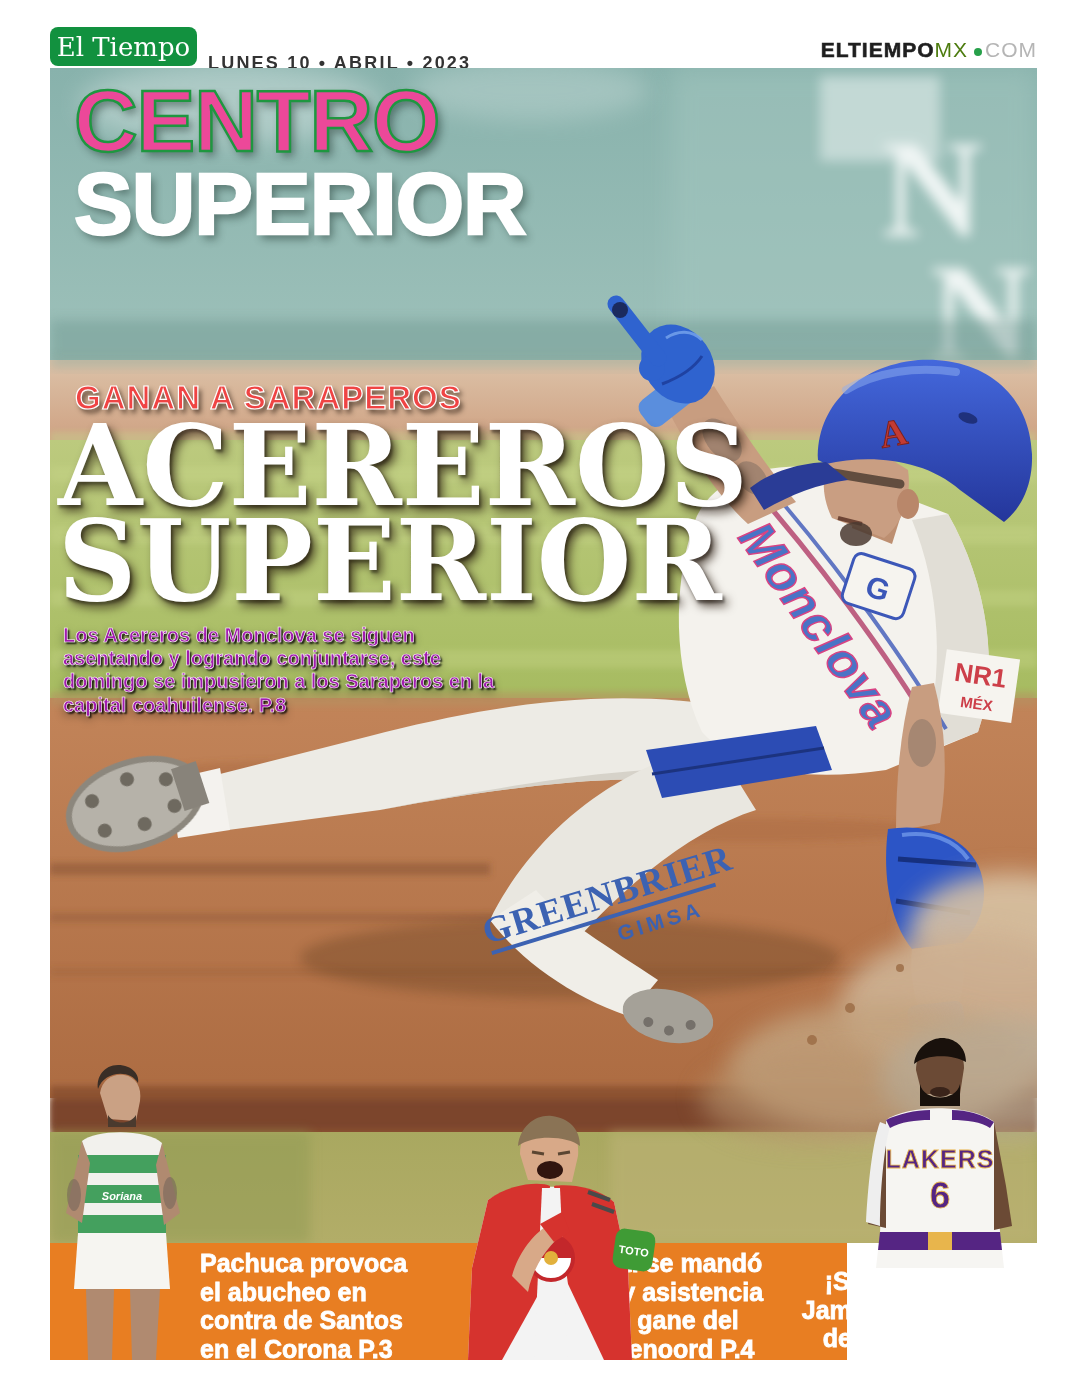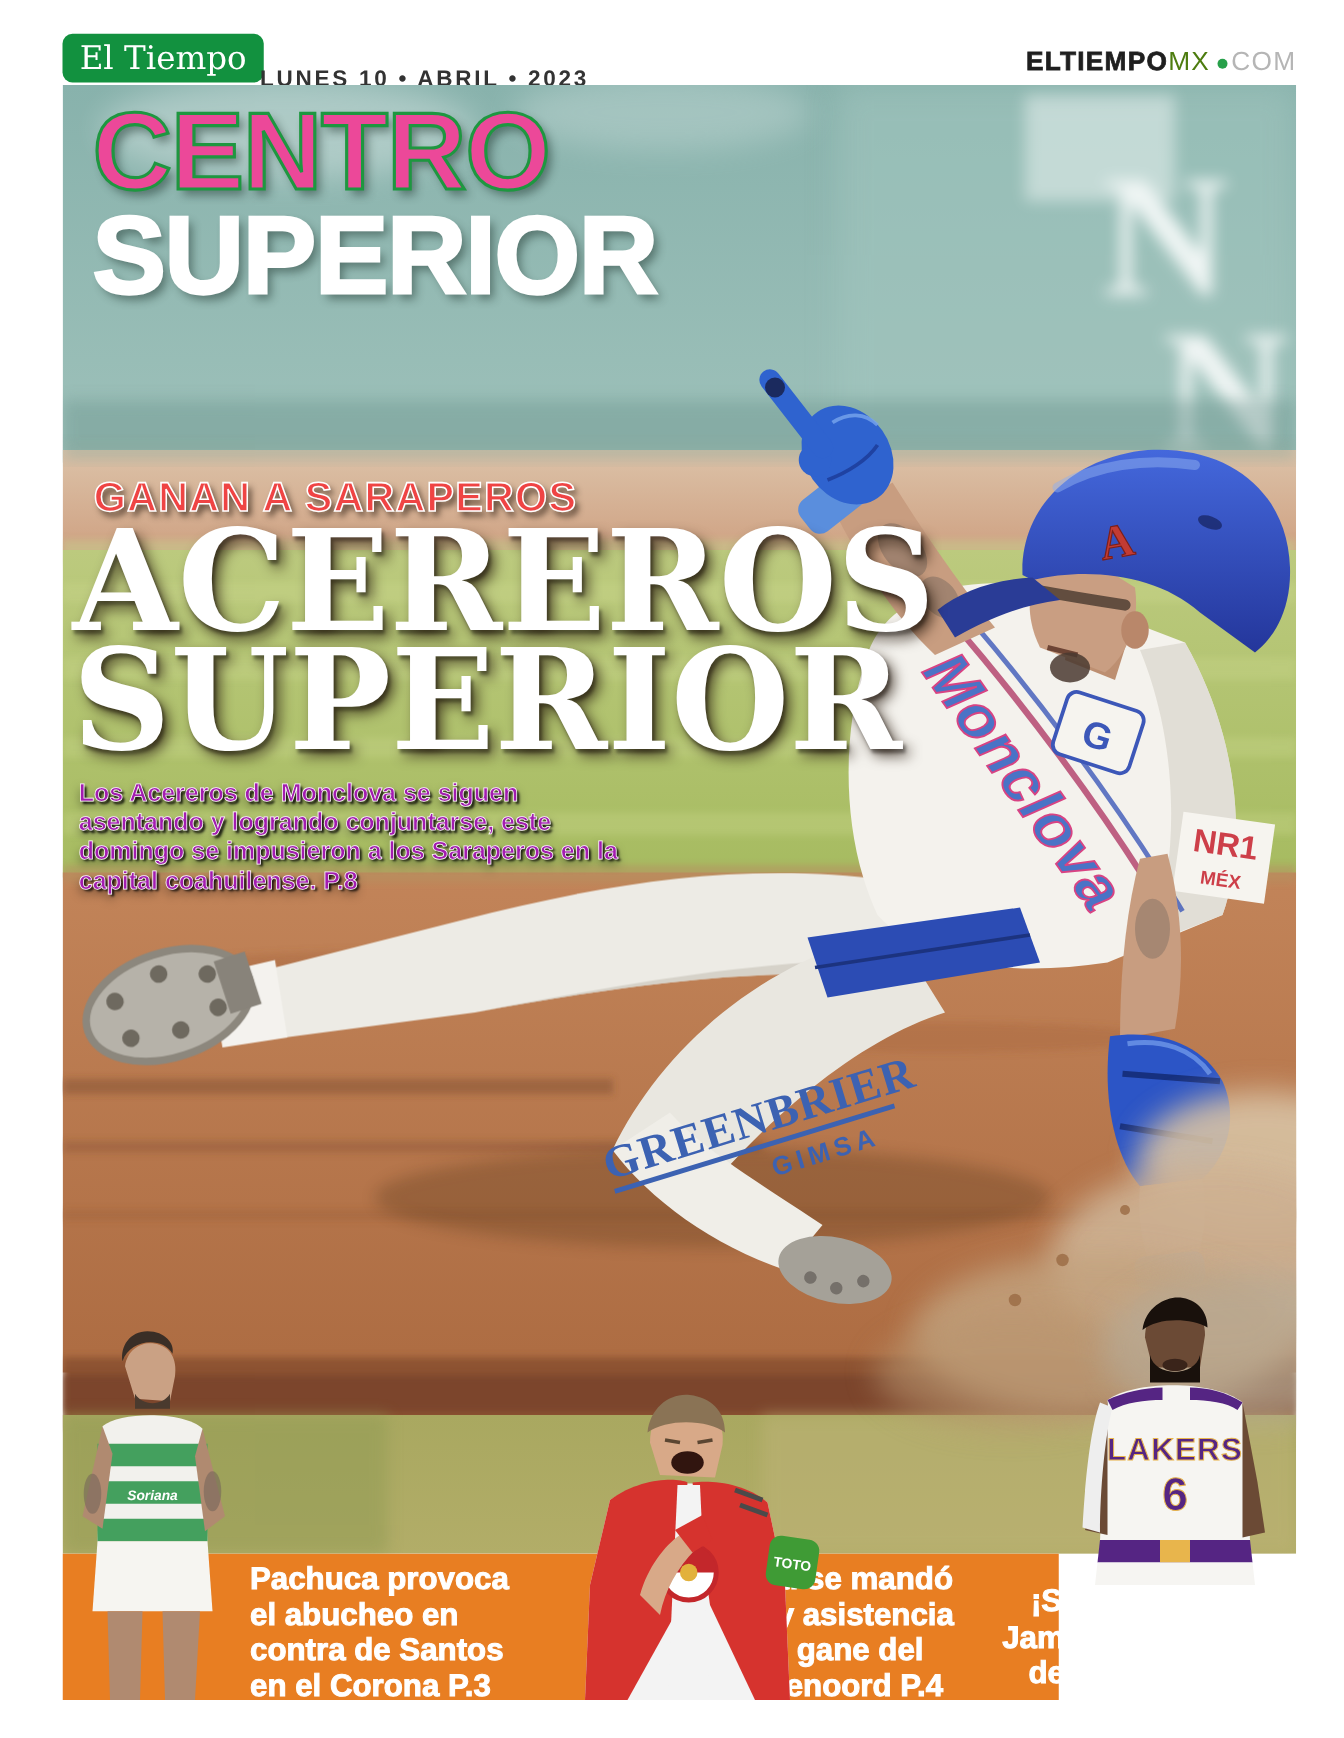--- a/index.html
+++ b/index.html
@@ -1,19 +1,19 @@
 <!DOCTYPE html>
 <html><head>
 <meta charset="utf-8">
 <style>
   html,body{margin:0;padding:0;background:#ffffff;}
   .page{position:relative;width:1075px;height:1390px;background:#fff;overflow:hidden;
         font-family:"Liberation Sans",sans-serif;}
   
-  .logo-box{position:absolute;left:50px;top:27px;width:161px;height:39px;background:#12913f;
+  .logo-box{position:absolute;left:50px;top:27px;width:147px;height:39px;background:#12913f;
             border-radius:8px;display:flex;align-items:center;justify-content:center;}
   .logo-box span{font-family:"DejaVu Serif",serif;color:#fff;font-size:26px;line-height:1;}
   .date{position:absolute;left:208px;top:53px;font-size:18px;font-weight:bold;color:#333;
         letter-spacing:2.2px;}
   .site{position:absolute;right:38px;top:38px;font-size:21px;letter-spacing:1px;white-space:nowrap;}
   .site .b{font-weight:bold;color:#1f1f1f;margin-top:48px;-webkit-text-stroke:.6px #1f1f1f;}
   .site .mx{color:#4d7c0f;}
   .site .dot{display:inline-block;width:8px;height:8px;border-radius:50%;background:#27a04a;
              margin:0 3px 1px 6px;}
   .site .tld{color:#b5b5b5;}

